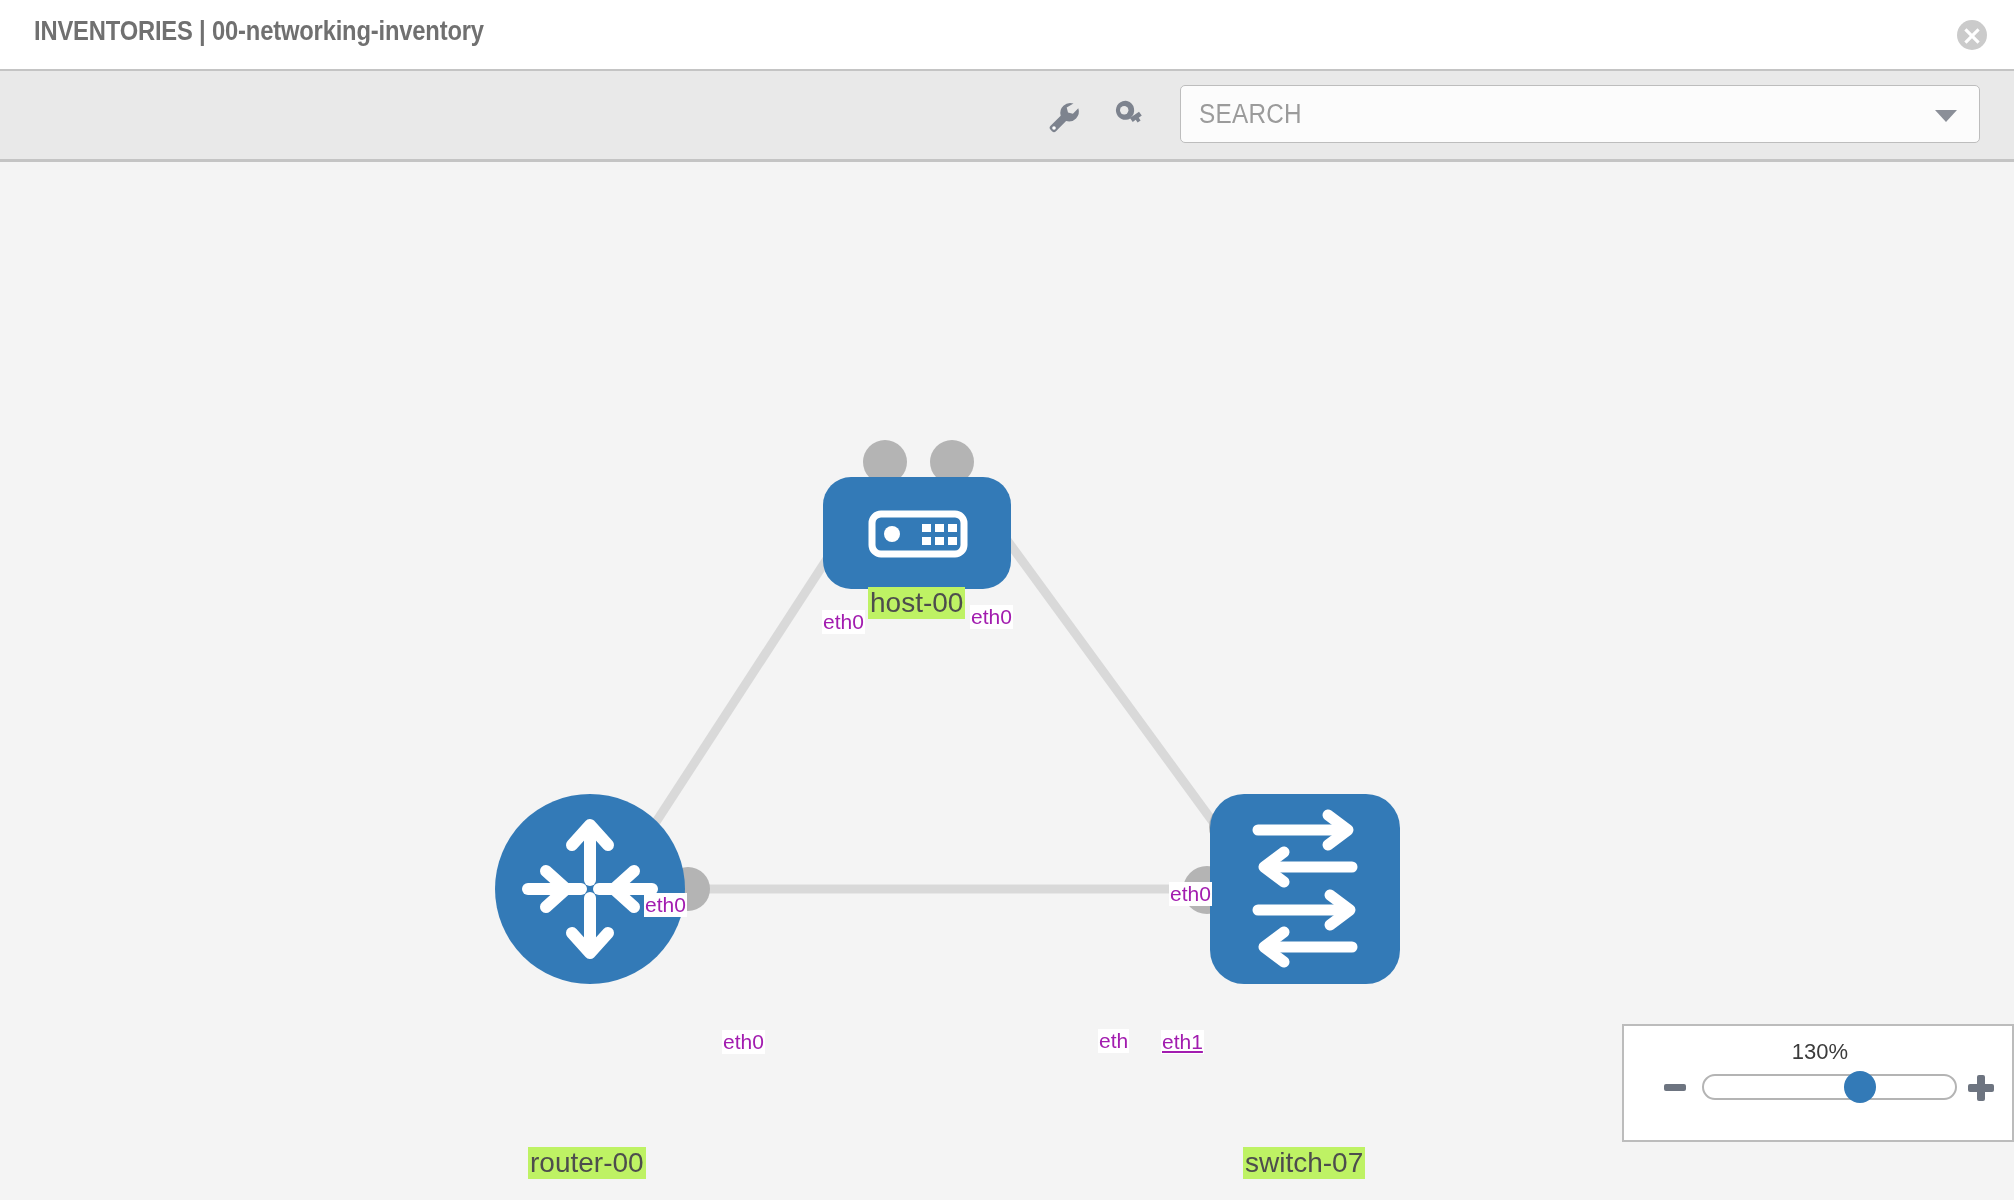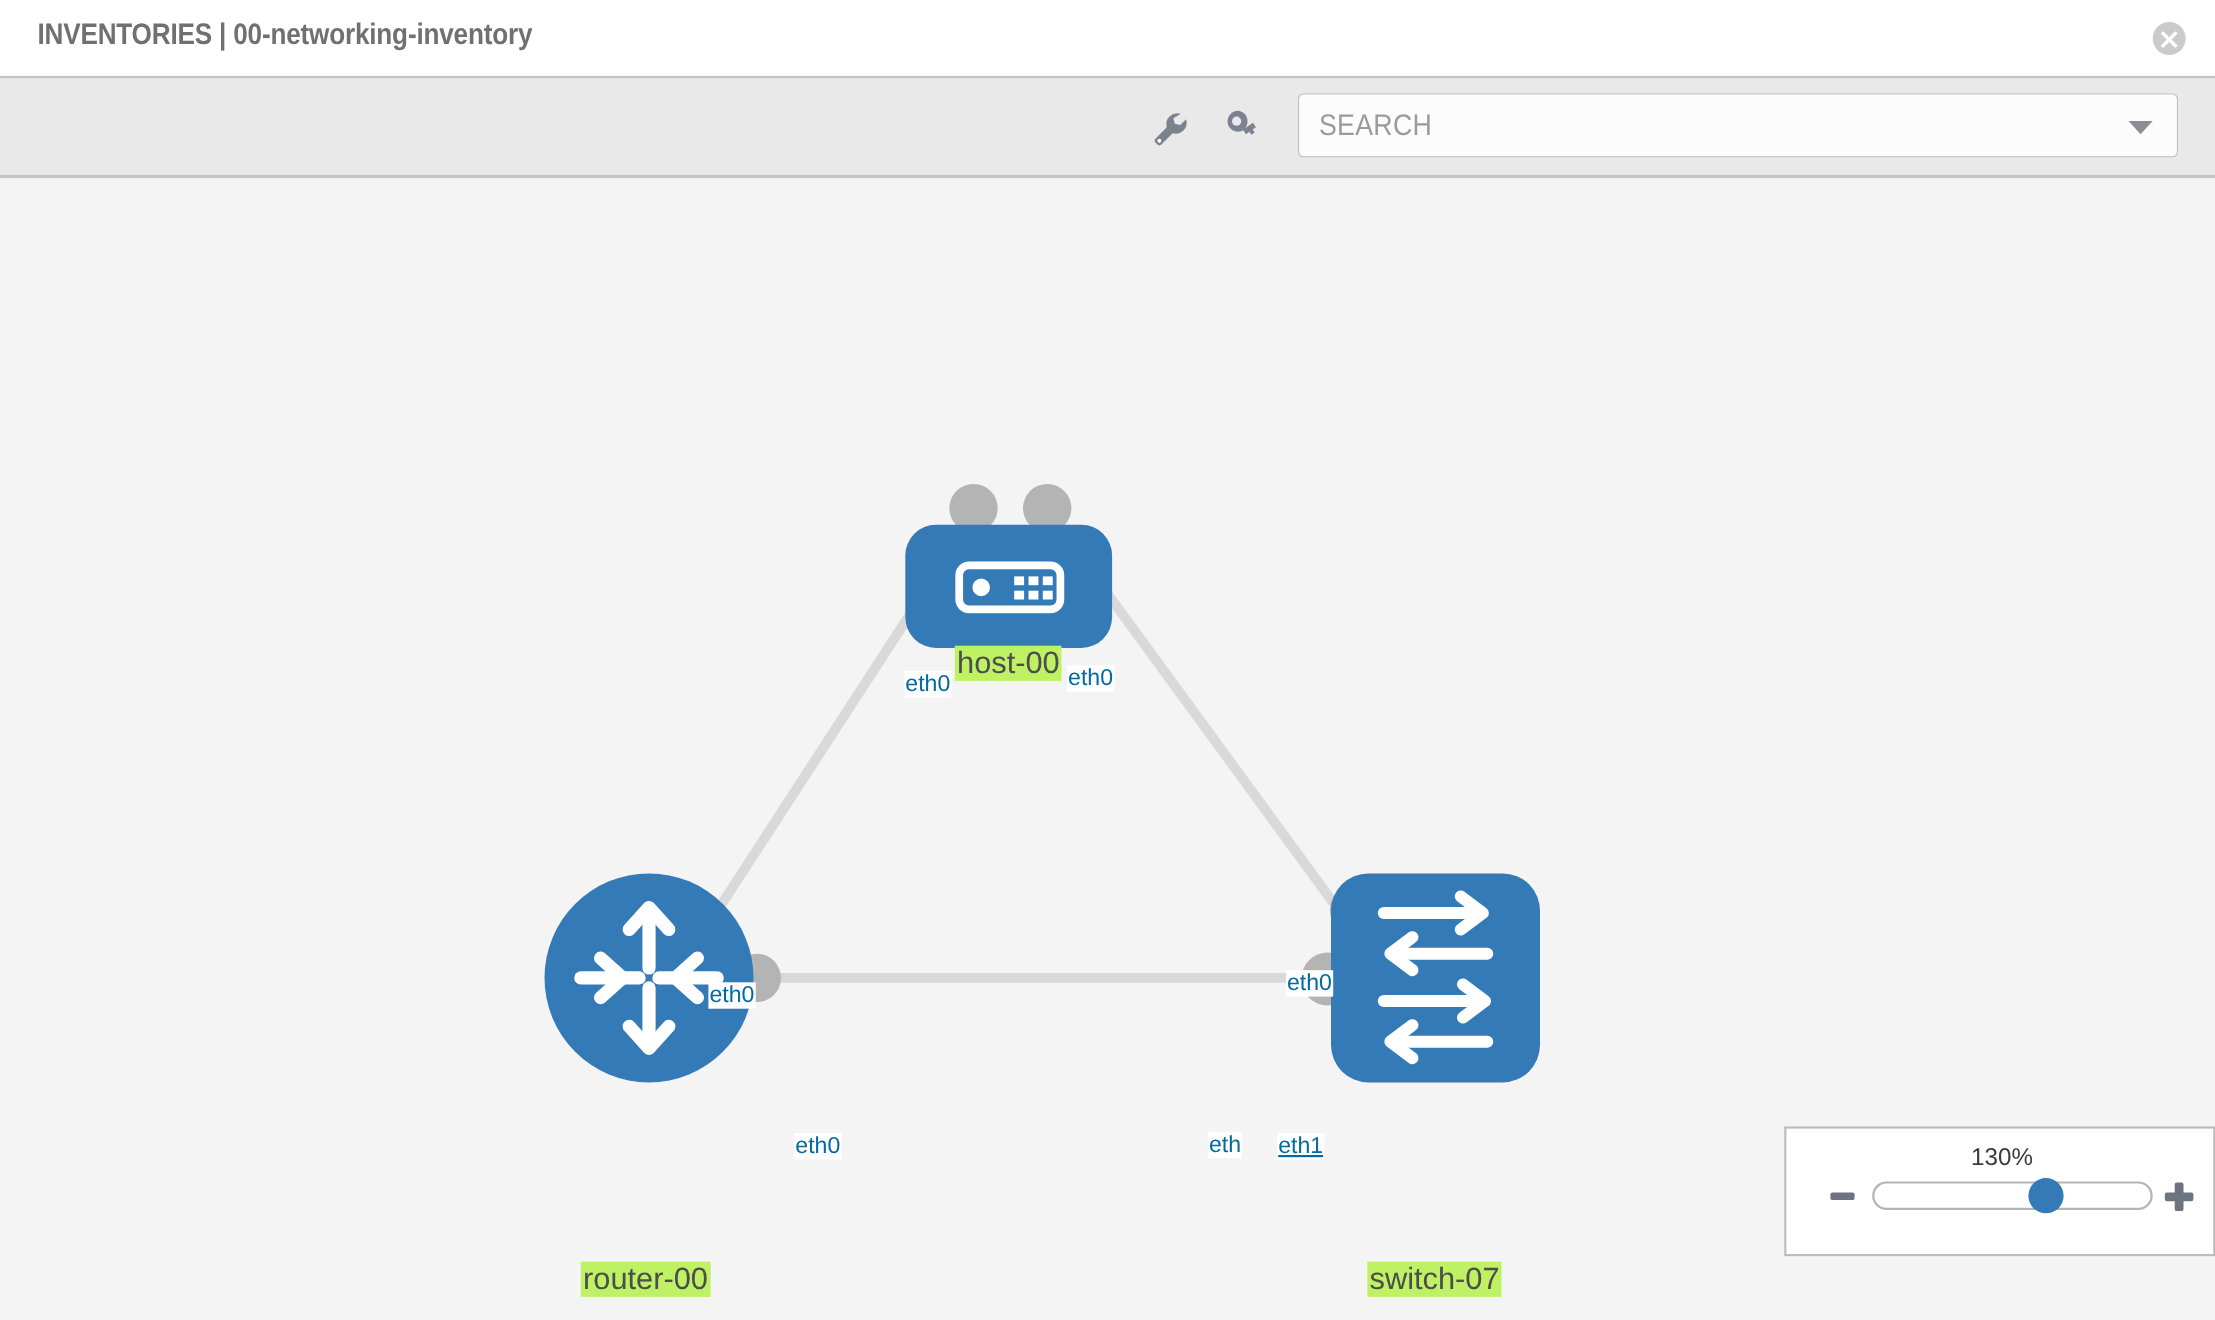--- a/index.html
+++ b/index.html
@@ -153,21 +153,21 @@
     font-size: 28px;
     color: #4d4d4d;
     background: #bef264;
     white-space: nowrap;
     padding: 0 2px;
     line-height: 1.15;
   }
   .iface-label {
     position: absolute;
     font-size: 21px;
-    color: #0369a1;
+    color: #a21caf;
     background: #ffffff;
     white-space: nowrap;
     padding: 0 1px;
     line-height: 1.15;
   }
 
   
   .zoom-panel {
     position: absolute;
     left: 1622px;

